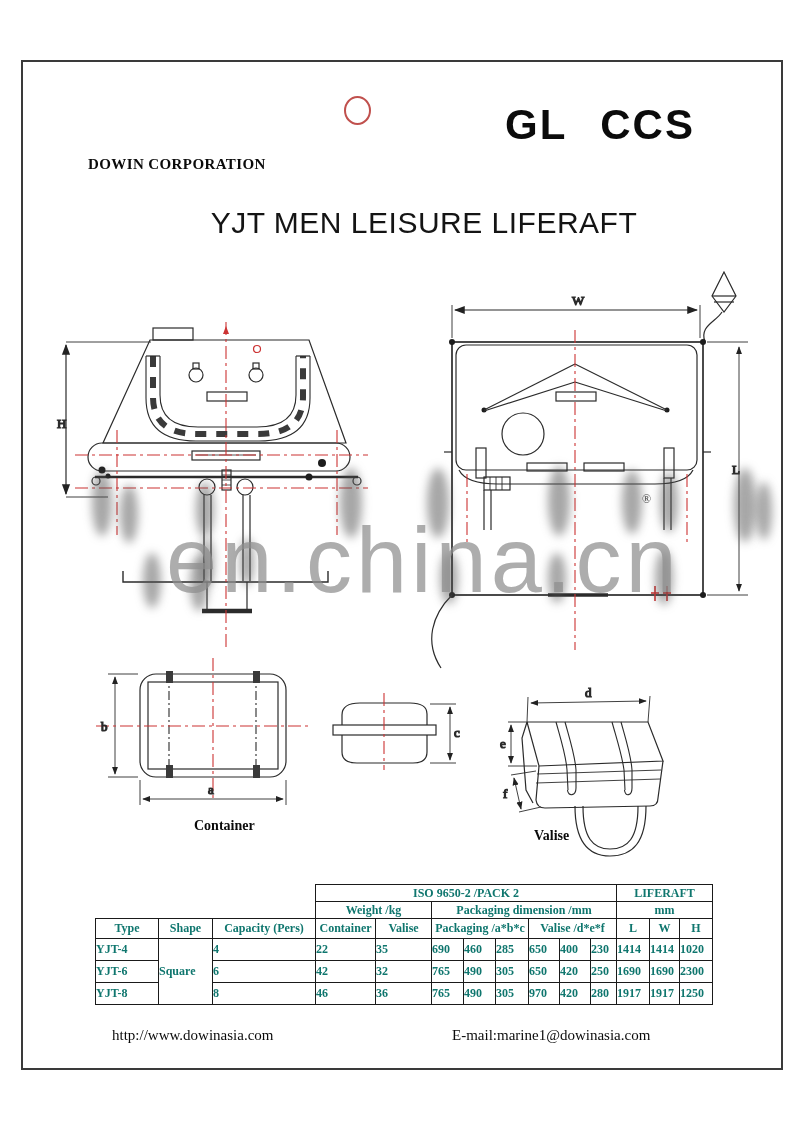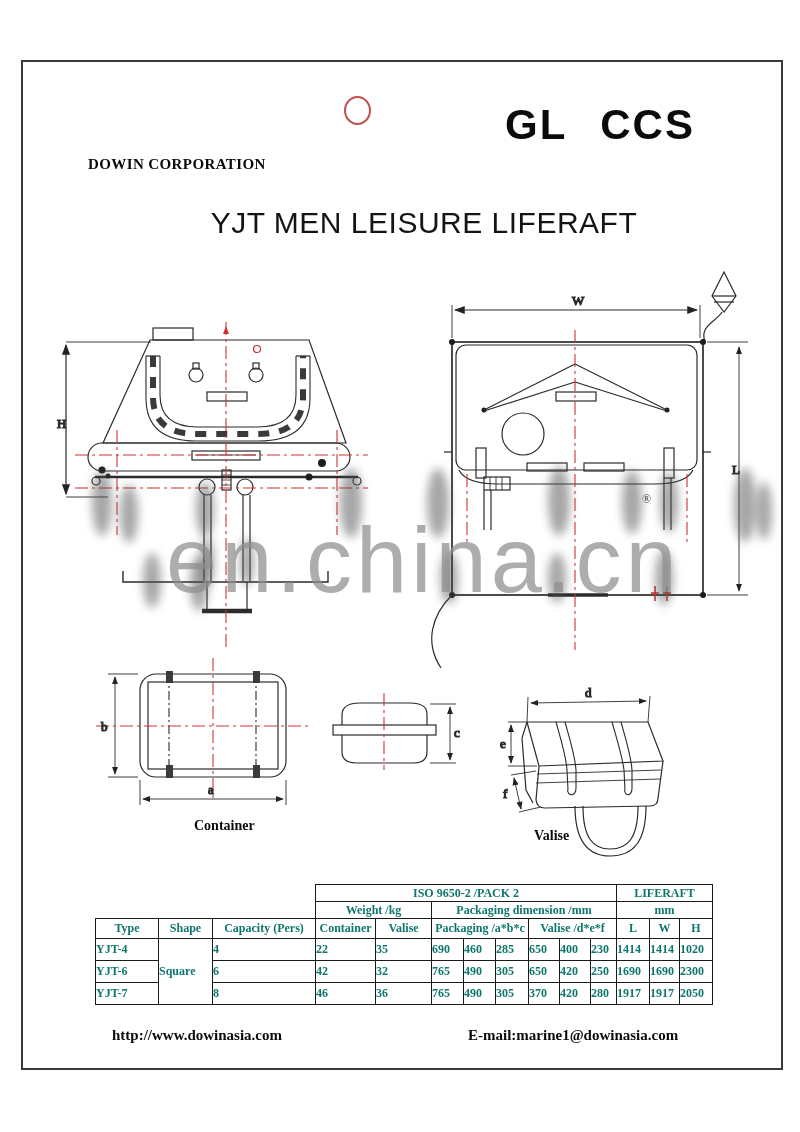--- a/index.html
+++ b/index.html
@@ -15,22 +15,22 @@
   #drawsvg{position:absolute;left:0;top:0;width:800px;height:1132px;pointer-events:none;}
   .blob{position:absolute;border-radius:50%;filter:blur(5px);background:rgba(80,80,80,.5);pointer-events:none;}
   #watermark{position:absolute;left:166px;top:508px;font-family:"Liberation Sans",sans-serif;
              font-size:92px;letter-spacing:4px;color:#8e8e8e;opacity:.72;pointer-events:none;white-space:nowrap;}
   #spec-table{position:absolute;left:95px;top:884px;width:617px;border-collapse:collapse;table-layout:fixed;
               font-size:12px;font-weight:bold;color:#0f766e;}
   #spec-table th,#spec-table td{border:1.6px solid #1a1a1a;padding:0;overflow:hidden;white-space:nowrap;}
   #spec-table .nb{border:none;}
   #spec-table tr.r1{height:17px;} #spec-table tr.r2{height:17px;} #spec-table tr.r3{height:20px;}
   #spec-table tr.d{height:22px;margin-top:44px;}
-  .footer-text{position:absolute;top:1027px;font-size:15px;font-weight:bold;color:#0b0b0b;}
-  #site{left:112px;} #email{left:468px;}
+  .footer-text{position:absolute;top:1027px;font-size:15px;font-weight:normal;color:#0b0b0b;}
+  #site{left:112px;} #email{left:452px;}
   .dimlabel{font-family:"Liberation Serif",serif;font-size:13px;fill:#222;}
   .viewlabel{position:absolute;font-size:14px;font-weight:bold;color:#0b0b0b;}
 </style>
 </head>
 <body>
 
 <div id="page">
 
   <div id="frame"></div>
   <div id="stamp-circle"></div>
@@ -341,33 +341,33 @@
       <td>490</td>
       <td>305</td>
       <td>650</td>
       <td>420</td>
       <td>250</td>
       <td>1690</td>
       <td>1690</td>
       <td>2300</td>
     </tr>
     <tr class="d">
-      <td>YJT-7</td>
+      <td>YJT-8</td>
       <td>8</td>
       <td>46</td>
       <td>36</td>
       <td>765</td>
       <td>490</td>
       <td>305</td>
-      <td>370</td>
+      <td>970</td>
       <td>420</td>
       <td>280</td>
       <td>1917</td>
       <td>1917</td>
-      <td>2050</td>
+      <td>1250</td>
     </tr>
   </tbody>
     </table>
 
   <div id="site" class="footer-text">http://www.dowinasia.com</div>
   <div id="email" class="footer-text">E-mail:marine1@dowinasia.com</div>
 
 </div>
 
 </body></html>

